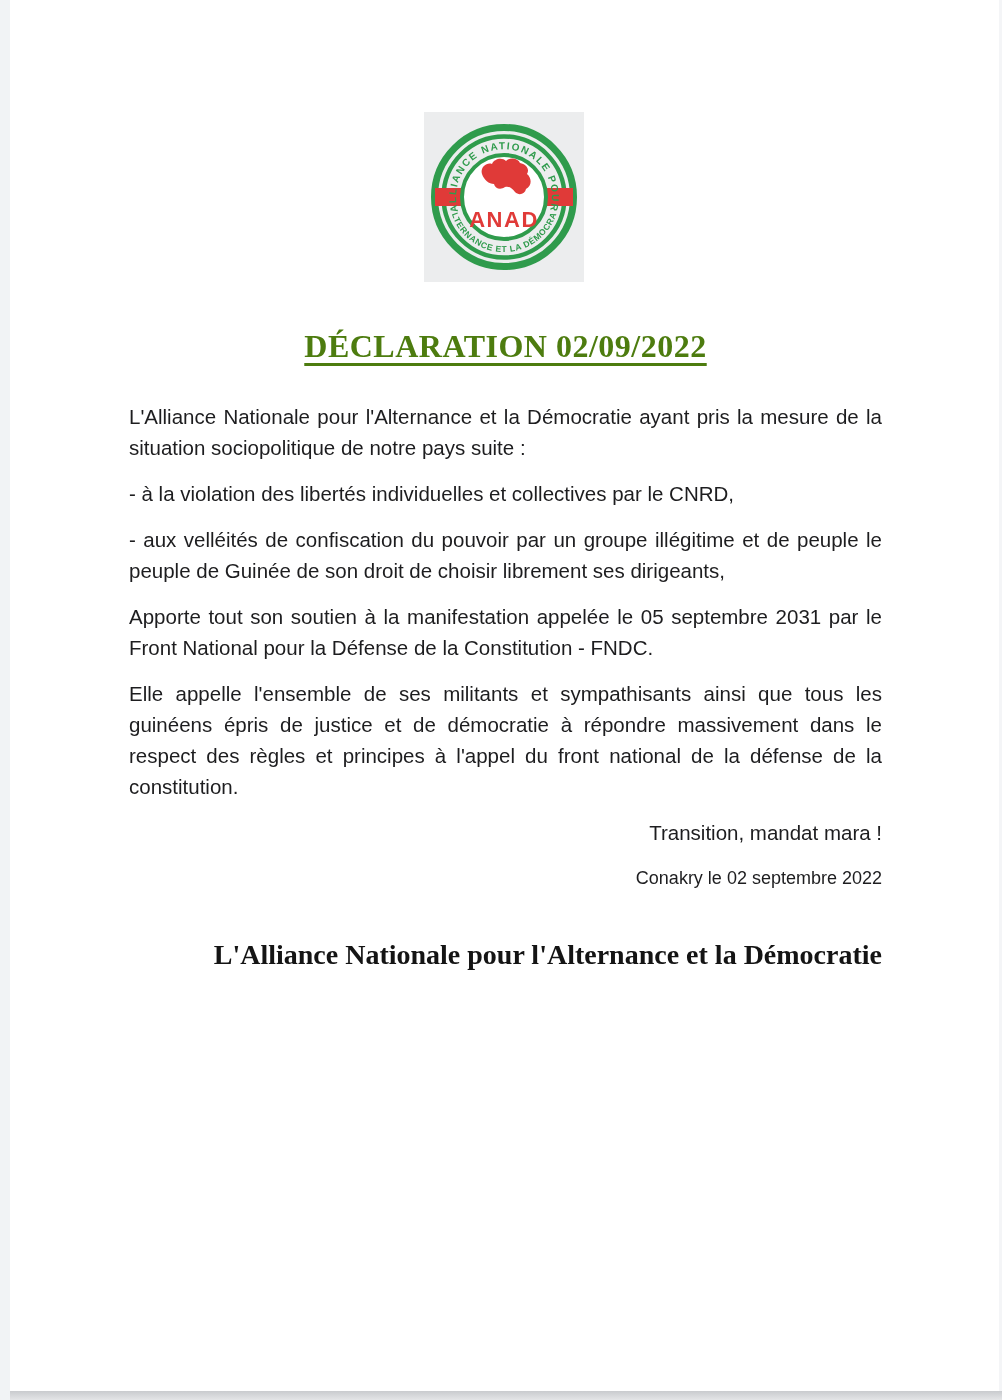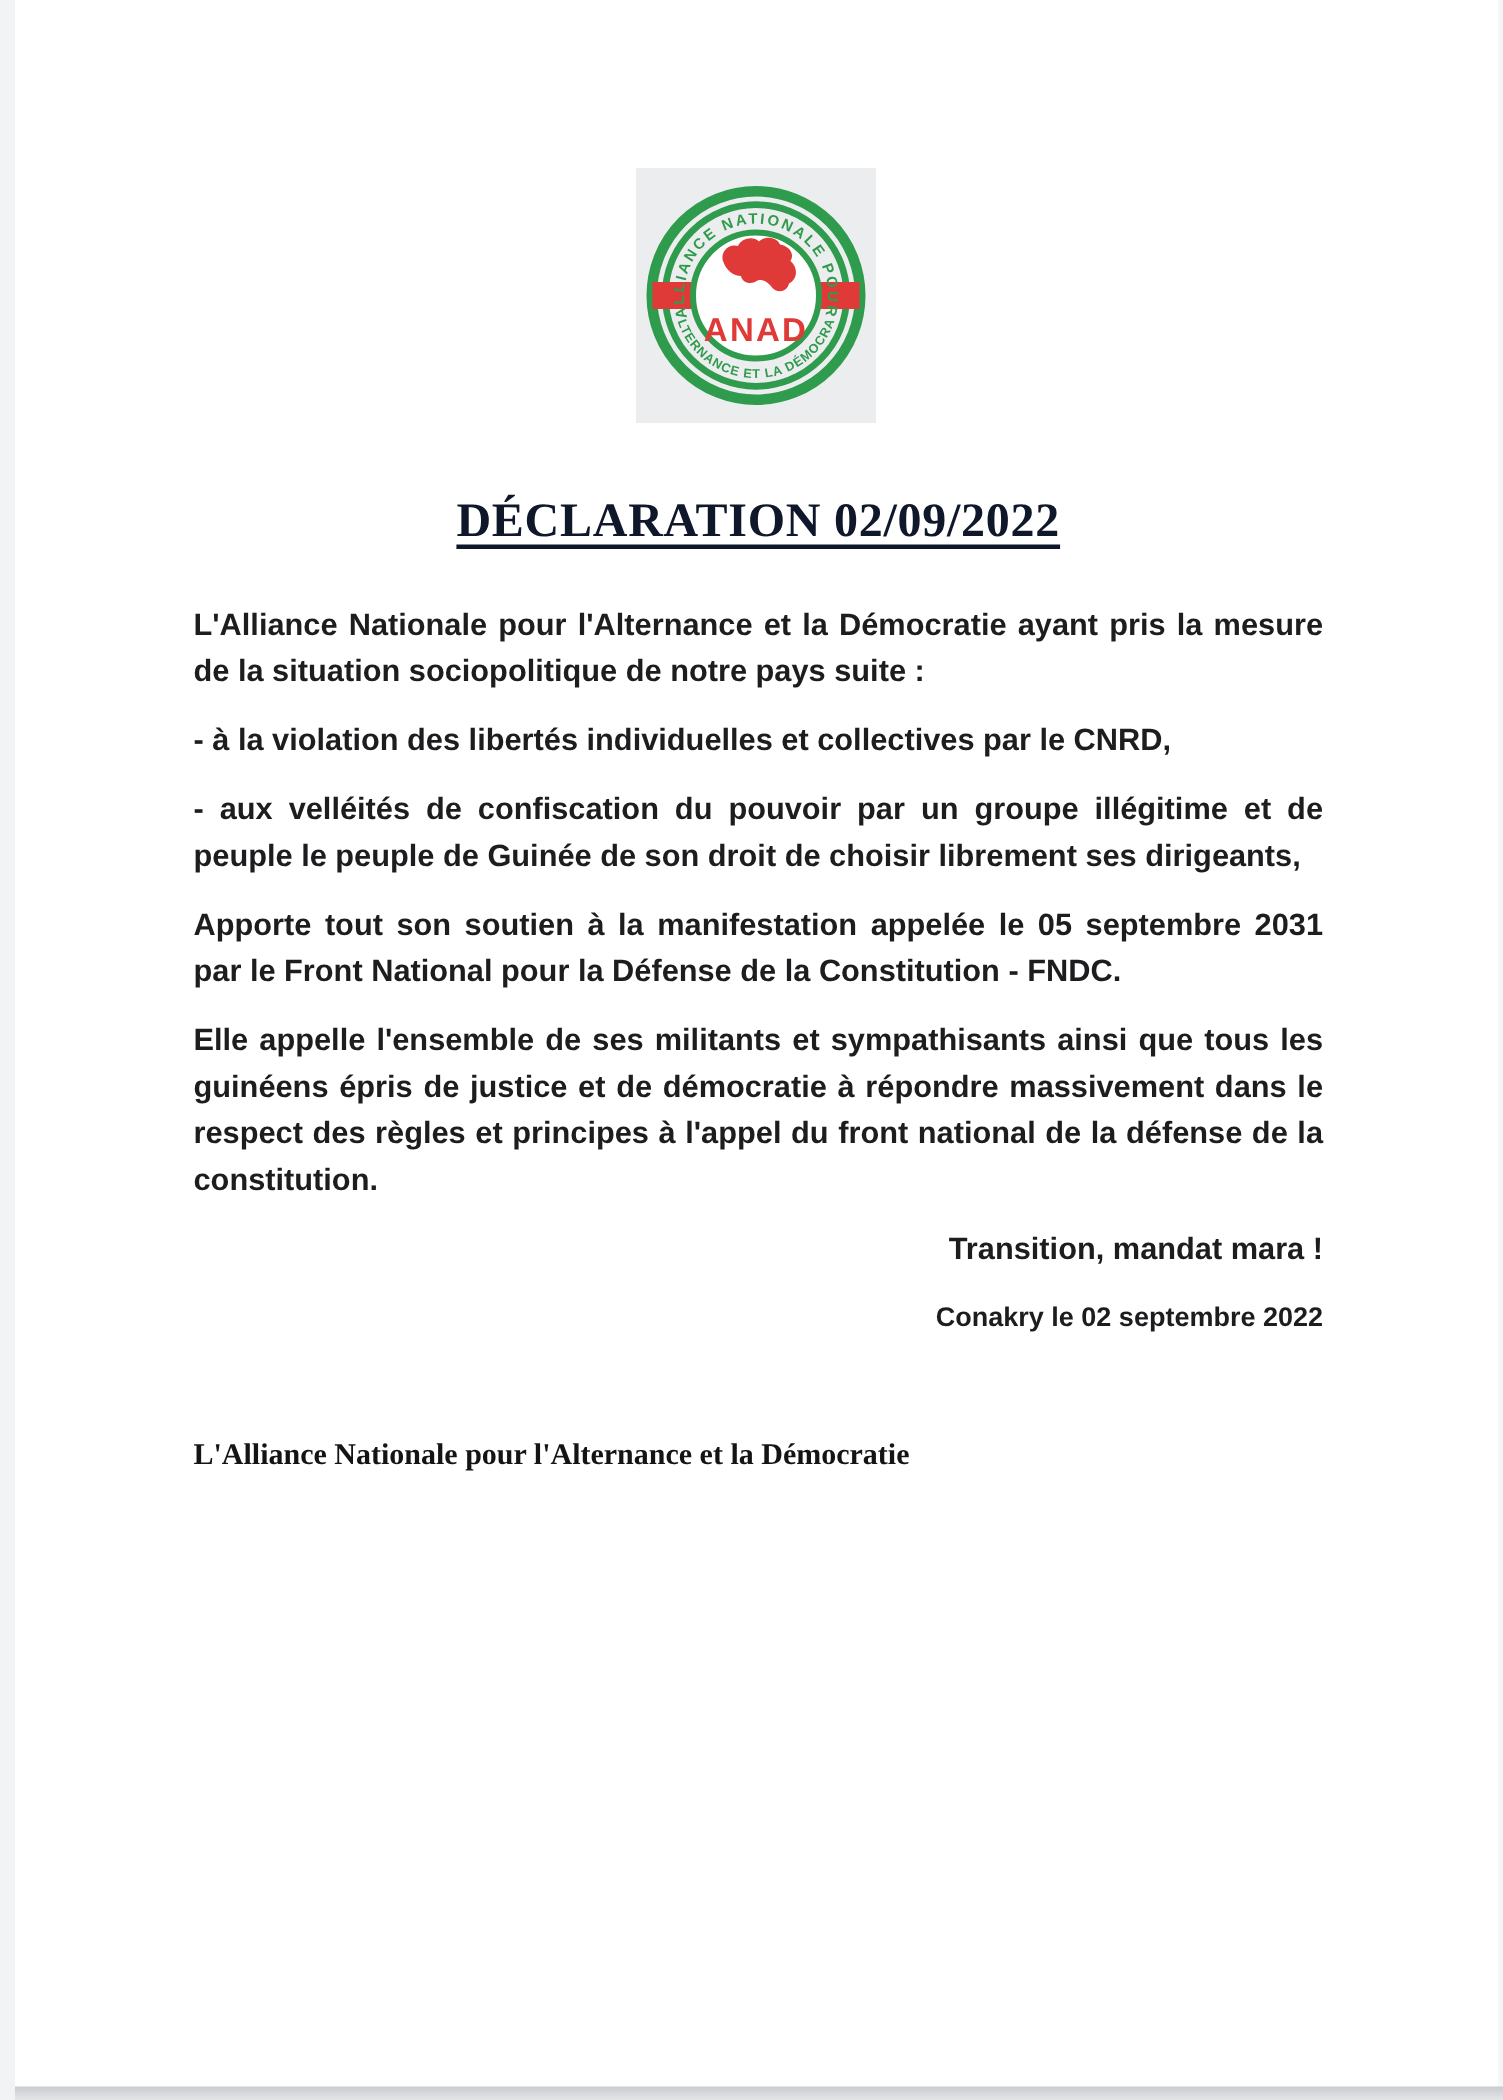--- a/index.html
+++ b/index.html
@@ -20,46 +20,45 @@
     width: 160px; height: 170px;
     background: #ecedee;
   }
   .logo-panel svg { display: block; width: 160px; height: 170px; }
   .logo-panel text { font-family: "Liberation Sans", sans-serif; }
 
   .doc-title {
     position: absolute; left: 129px; top: 328px; width: 753px;
     margin: 0; text-align: center;
     font-family: "Liberation Serif", serif;
-    font-size: 32px; font-weight: bold; color: #0f172a;
+    font-size: 32px; font-weight: bold; color: #4d7c0f;
     letter-spacing: 0.5px;
   }
   .doc-title .u {
     text-decoration: underline;
     text-decoration-thickness: 2.5px;
     text-underline-offset: 6px;
   }
 
   .doc-body {
     position: absolute; left: 129px; top: 401px; width: 753px;
     color: #1d1d1f;
   }
   .doc-body p {
     margin: 0 0 15px 0;
     font-size: 20.5px; line-height: 31px;
     text-align: justify;
-    font-weight: bold;
   }
   p.slogan   { text-align: right; }
   p.dateline { text-align: right; font-size: 18px; margin-top: 4px; }
   p.signature {
-    text-align: left;
+    text-align: right;
     font-family: "Liberation Serif", serif;
-    font-weight: bold; font-size: 20px; color: #141414;
-    margin-top: 61px;
+    font-weight: bold; font-size: 28px; color: #141414;
+    margin-top: 45px;
   }
 </style>
 </head>
 <body>
 
 <div class="edge-left"></div>
 <div class="edge-right"></div>
 <div class="edge-bottom"></div>
 
 <div class="logo-panel">

